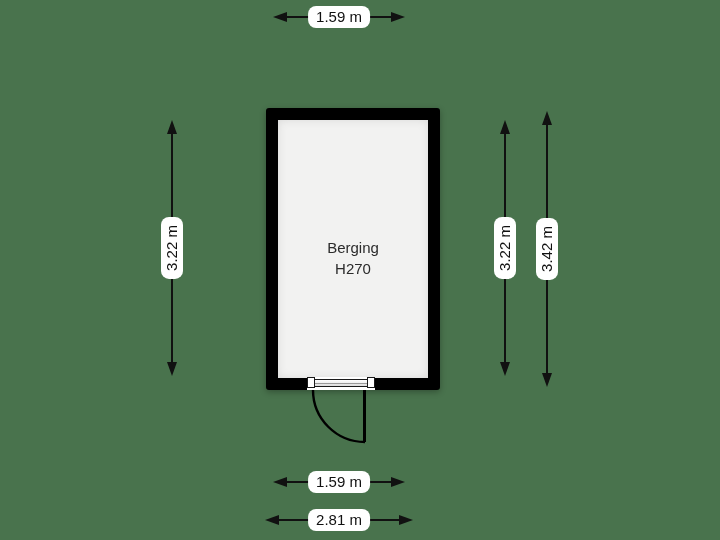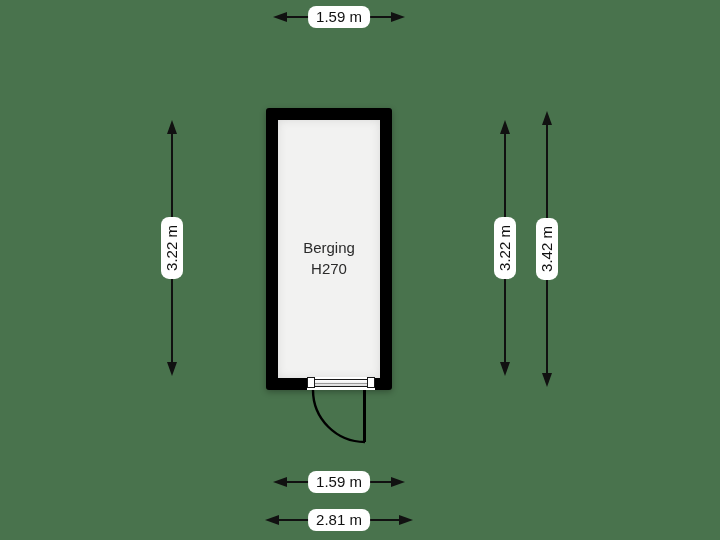--- a/index.html
+++ b/index.html
@@ -17,21 +17,21 @@
     width: 720px;
     height: 540px;
     background: #49734d;
   }
 
   
   .room {
     position: absolute;
     left: 266px;
     top: 108px;
-    width: 126px;
+    width: 174px;
     height: 282px;
     background: #000;
     border-radius: 3px;
     box-shadow: 0 2px 6px rgba(0,0,0,0.30);
   }
   .floor {
     position: absolute;
     left: 12px;
     top: 12px;
     right: 12px;

